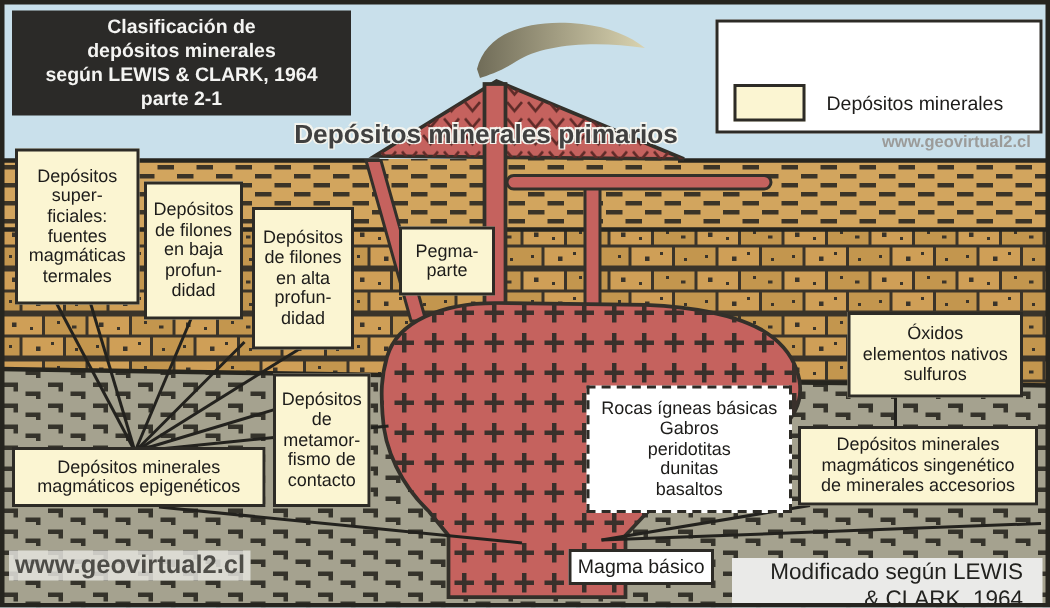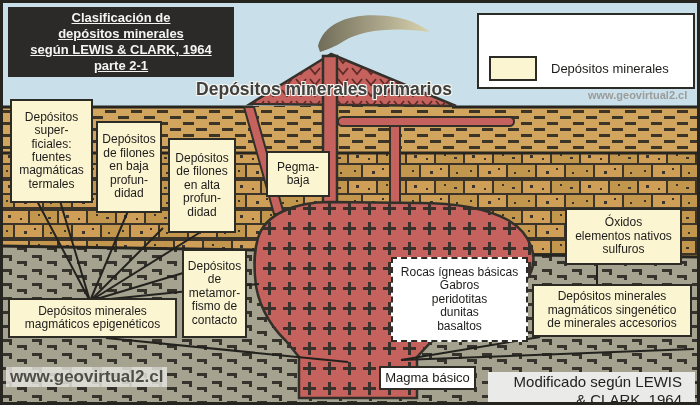--- a/index.html
+++ b/index.html
@@ -20,21 +20,21 @@
   .label-box span{white-space:pre-line;}
   .rock-box{background:#ffffff; border:2px dashed #2d2b26;}
   .magma-box{background:#ffffff; border:2px solid #2d2b26; font-size:13px;}
 
   .title-box{
     position:absolute; left:8px; top:7px; width:226px; height:70px; z-index:4;
     background:#2b2a28; color:#f4f4f2; font-size:13px; font-weight:bold;
     line-height:1.25; text-align:center; display:flex; align-items:center; justify-content:center;
     box-sizing:border-box;
   }
-  .title-box span{white-space:pre-line;text-decoration:underline;}
+  .title-box span{white-space:pre-line;}
 
   .legend{
     position:absolute; left:477px; top:13px; width:218px; height:76px; z-index:4;
     background:#ffffff; border:2px solid #2d2b26; box-sizing:border-box;
   }
   .legend-row{position:absolute; left:10px; display:flex; align-items:center;}
   .legend .swatch{width:48px; height:25px; box-sizing:border-box; margin-right:14px; flex:none;}
   .swatch-rocks{background:#ffffff; border:2px dashed #2d2b26;}
   .swatch-deposits{background:#fbf5d2; border:2px solid #2d2b26;}
   .legend-label{font-size:13px; color:#1d1c1a; white-space:nowrap;}
@@ -217,21 +217,21 @@
   <div class="label-box" style="left:168px; top:138px; width:68px; height:95px;">
     <span>Depósitos
 de filones
 en alta
 profun-
 didad</span>
     </div>
 
   <div class="label-box" style="left:266px; top:151px; width:64px; height:46px;">
     <span>Pegma-
-baja</span>
+parte</span>
     </div>
 
   <div class="label-box" style="left:565px; top:208px; width:117px; height:57px;">
     <span>Óxidos
 elementos nativos
 sulfuros</span>
     </div>
 
   <div class="label-box" style="left:532px; top:284px; width:160px; height:53px;">
     <span>Depósitos minerales

